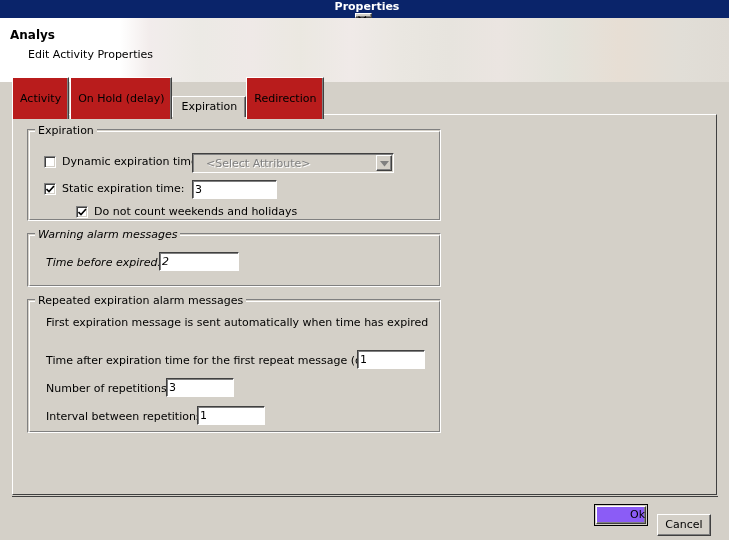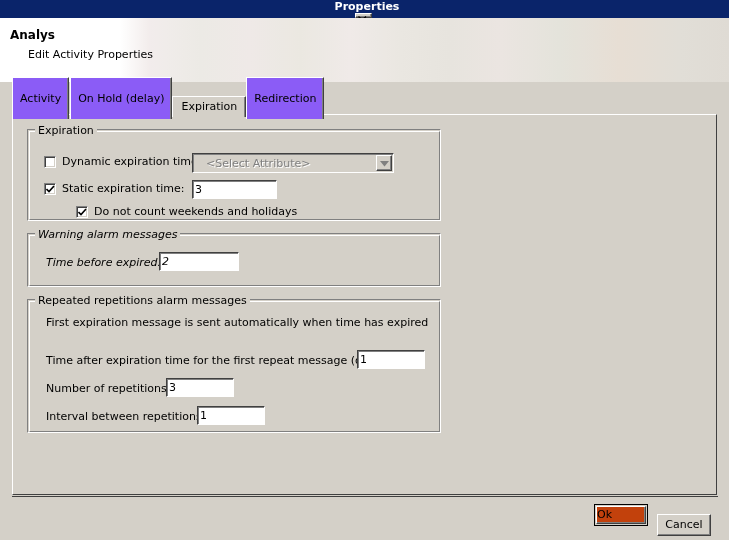--- a/index.html
+++ b/index.html
@@ -109,21 +109,21 @@
     height: 21px;
     display: flex;
     align-items: flex-end;
     z-index: 5;
   }
   .tab {
     height: 17px;
     line-height: 17px;
     padding: 12px 7px;
     margin-right: 1px;
-    background: #8b5cf6;
+    background: #b91c1c;
     border-top: 1px solid #ffffff;
     border-left: 1px solid #ffffff;
     border-right: 1px solid #404040;
     box-shadow: inset -1px 0 0 #808080;
     font-size: 11px;
     color: #000000;
     cursor: default;
     white-space: nowrap;
     position: relative;
     top: 2px;
@@ -283,29 +283,29 @@
     text-align: center;
     cursor: default;
   }
   .btn.default {
     border: 1px solid #000000;
     box-shadow: none;
     padding: 1px;
   }
   .btn.default .inner {
     width: 100%; height: 100%;
-    background: #c2410c;
+    background: #8b5cf6;
     border-top: 1px solid #ffffff;
     border-left: 1px solid #ffffff;
     border-right: 1px solid #404040;
     border-bottom: 1px solid #404040;
     box-shadow: inset -1px -1px 0 #808080;
     box-sizing: border-box;
     line-height: 16px;
-    text-align: left;
+    text-align: right;
   }
 </style>
 </head>
 <body>
 
 <div class="titlebar">
   <span class="titlebar-text">Properties</span>
   <div class="close-btn">
     <span>
       <svg width="9" height="8" viewBox="0 0 9 8">
@@ -368,21 +368,21 @@
   </div>
 
   <div class="groupbox" style="left:14px; top:118px; width:414px; height:54px;font-style:italic;">
     <span class="group-label">Warning alarm messages</span>
 
     <span class="static-label" style="position:absolute; left:18px; top:22px;">Time before expired:</span>
     <div class="textbox" style="position:absolute; left:131px; top:18px; width:80px;">2</div>
   </div>
 
   <div class="groupbox" style="left:14px; top:184px; width:414px; height:134px;">
-    <span class="group-label">Repeated repetitions alarm messages</span>
+    <span class="group-label">Repeated expiration alarm messages</span>
 
     <span class="static-label" style="position:absolute; left:18px; top:16px;">First expiration message is sent automatically when time has expired</span>
 
     <span class="static-label" style="position:absolute; left:18px; top:54px;">Time after expiration time for the first repeat message (days):</span>
     <div class="textbox" style="position:absolute; left:329px; top:50px; width:68px;">1</div>
 
     <span class="static-label" style="position:absolute; left:18px; top:82px;">Number of repetitions:</span>
     <div class="textbox" style="position:absolute; left:138px; top:78px; width:68px;">3</div>
 
     <span class="static-label" style="position:absolute; left:18px; top:110px;">Interval between repetitions:</span>

